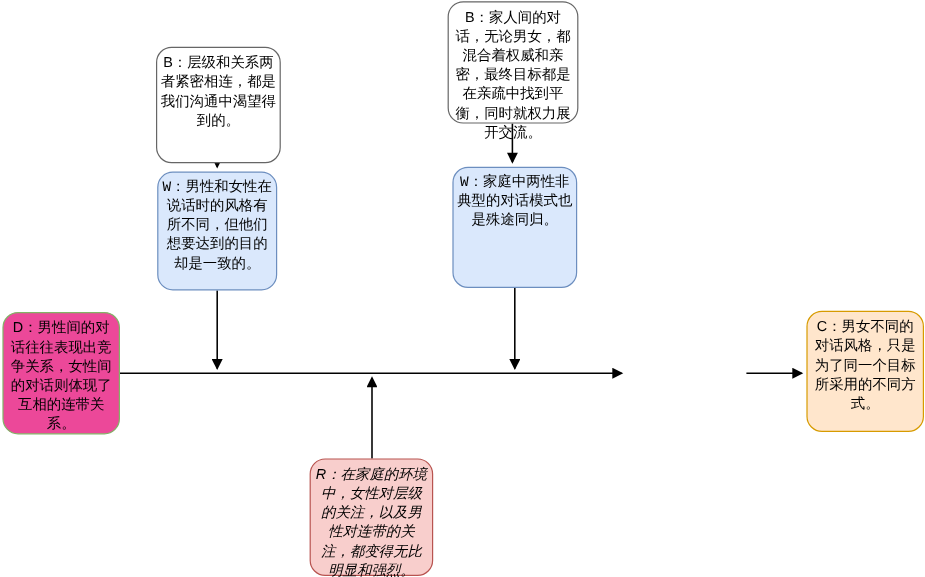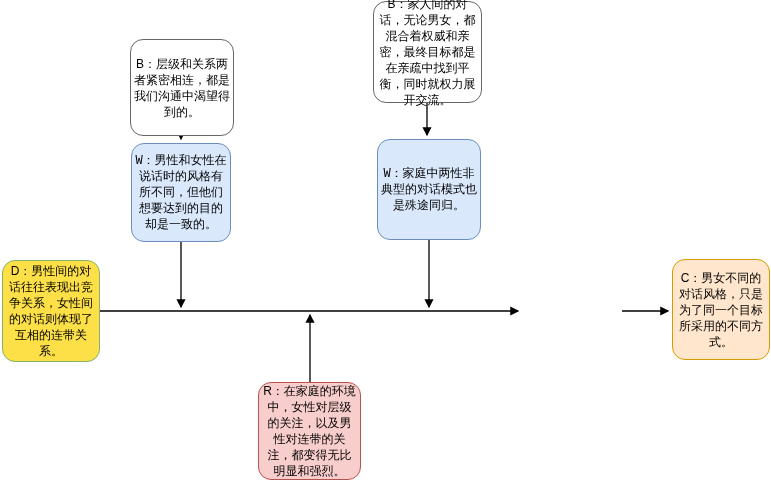--- a/index.html
+++ b/index.html
@@ -23,21 +23,21 @@
     height: 481px;
     pointer-events: none;
   }
   .node {
     position: absolute;
     box-sizing: border-box;
     border: 1px solid #666666;
     border-radius: 13px;
     background: #ffffff;
     display: flex;
-    align-items: center;
+    align-items: flex-start;
     justify-content: center;
     padding: 4px 3px;
     color: #000000;
     font-size: 12px;
     line-height: 16px;
   }
   .node .lbl {
     display: block;
     text-align: center;
     word-break: break-all;
@@ -83,25 +83,25 @@
   </div>
 
   <div class="node n-w1" style="background: rgb(218, 232, 252); border-color: rgb(108, 142, 191);">
     <span class="lbl">W：男性和女性在说话时的风格有所不同，但他们想要达到的目的却是一致的。</span>
   </div>
 
   <div class="node n-w2" style="background: rgb(218, 232, 252); border-color: rgb(108, 142, 191);">
     <span class="lbl">W：家庭中两性非典型的对话模式也是殊途同归。</span>
   </div>
 
-  <div class="node n-d" style="background: #fde047; border-color: rgb(130, 179, 102);">
+  <div class="node n-d" style="background: #ec4899; border-color: rgb(130, 179, 102);">
     <span class="lbl">D：男性间的对话往往表现出竞争关系，女性间的对话则体现了互相的连带关系。</span>
   </div>
 
-  <div class="node n-r" style="background: rgb(248, 206, 204); border-color: rgb(184, 84, 80);">
+  <div class="node n-r" style="background: rgb(248, 206, 204); border-color: rgb(184, 84, 80); font-style: italic;">
     <span class="lbl">R：在家庭的环境中，女性对层级的关注，以及男性对连带的关注，都变得无比明显和强烈。</span>
   </div>
 
 
   <div class="node n-c" style="background: rgb(255, 230, 204); border-color: rgb(215, 155, 0);">
     <span class="lbl">C：男女不同的对话风格，只是为了同一个目标所采用的不同方式。</span>
   </div>
 
 </div>
 

